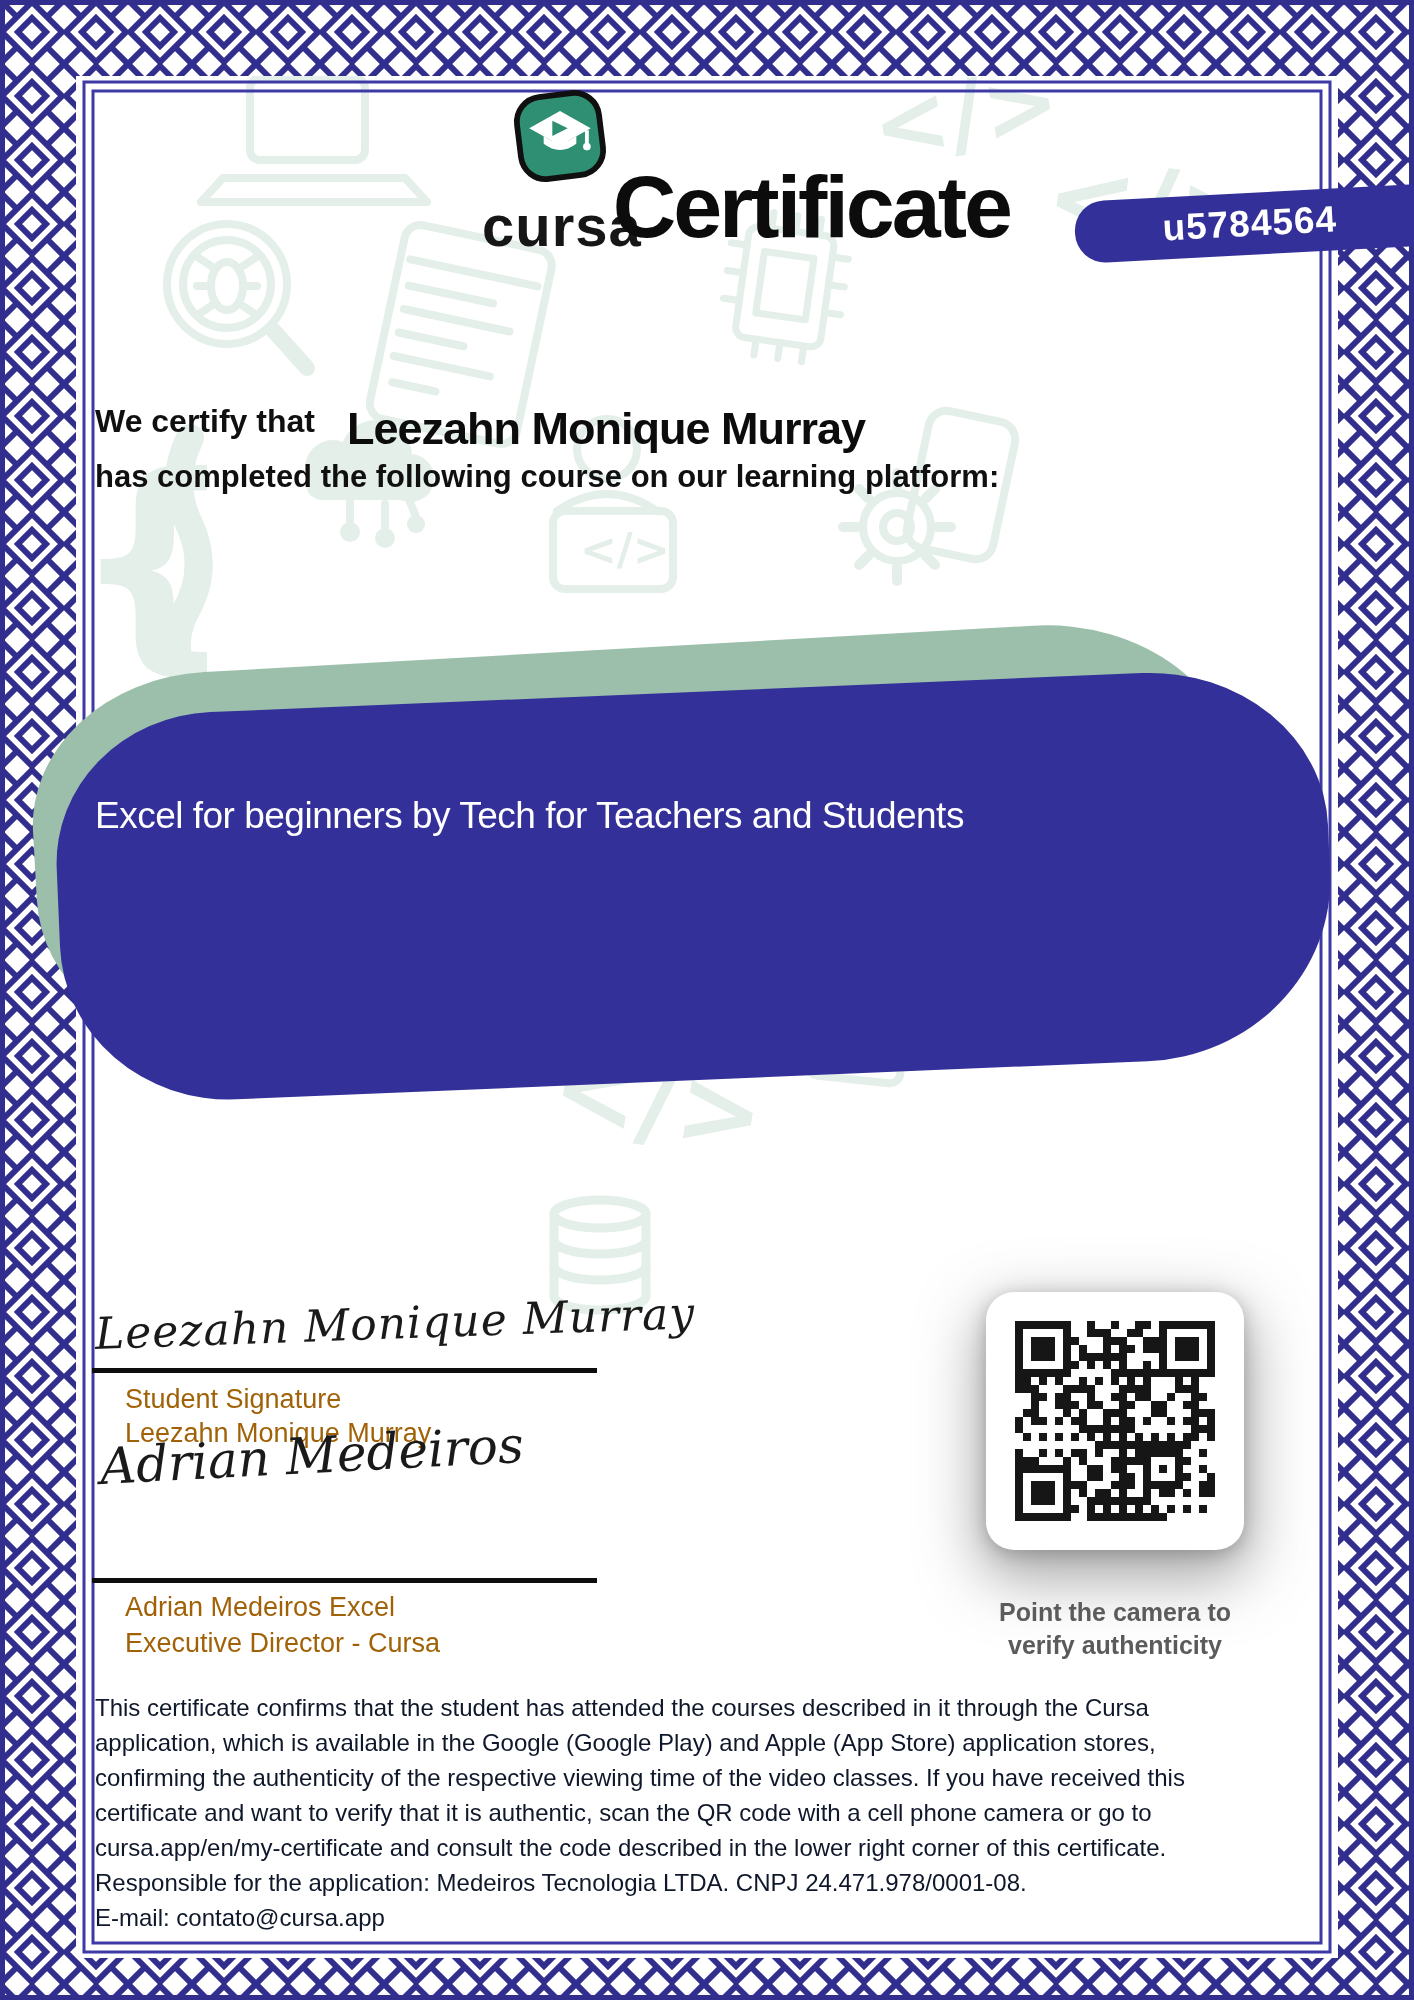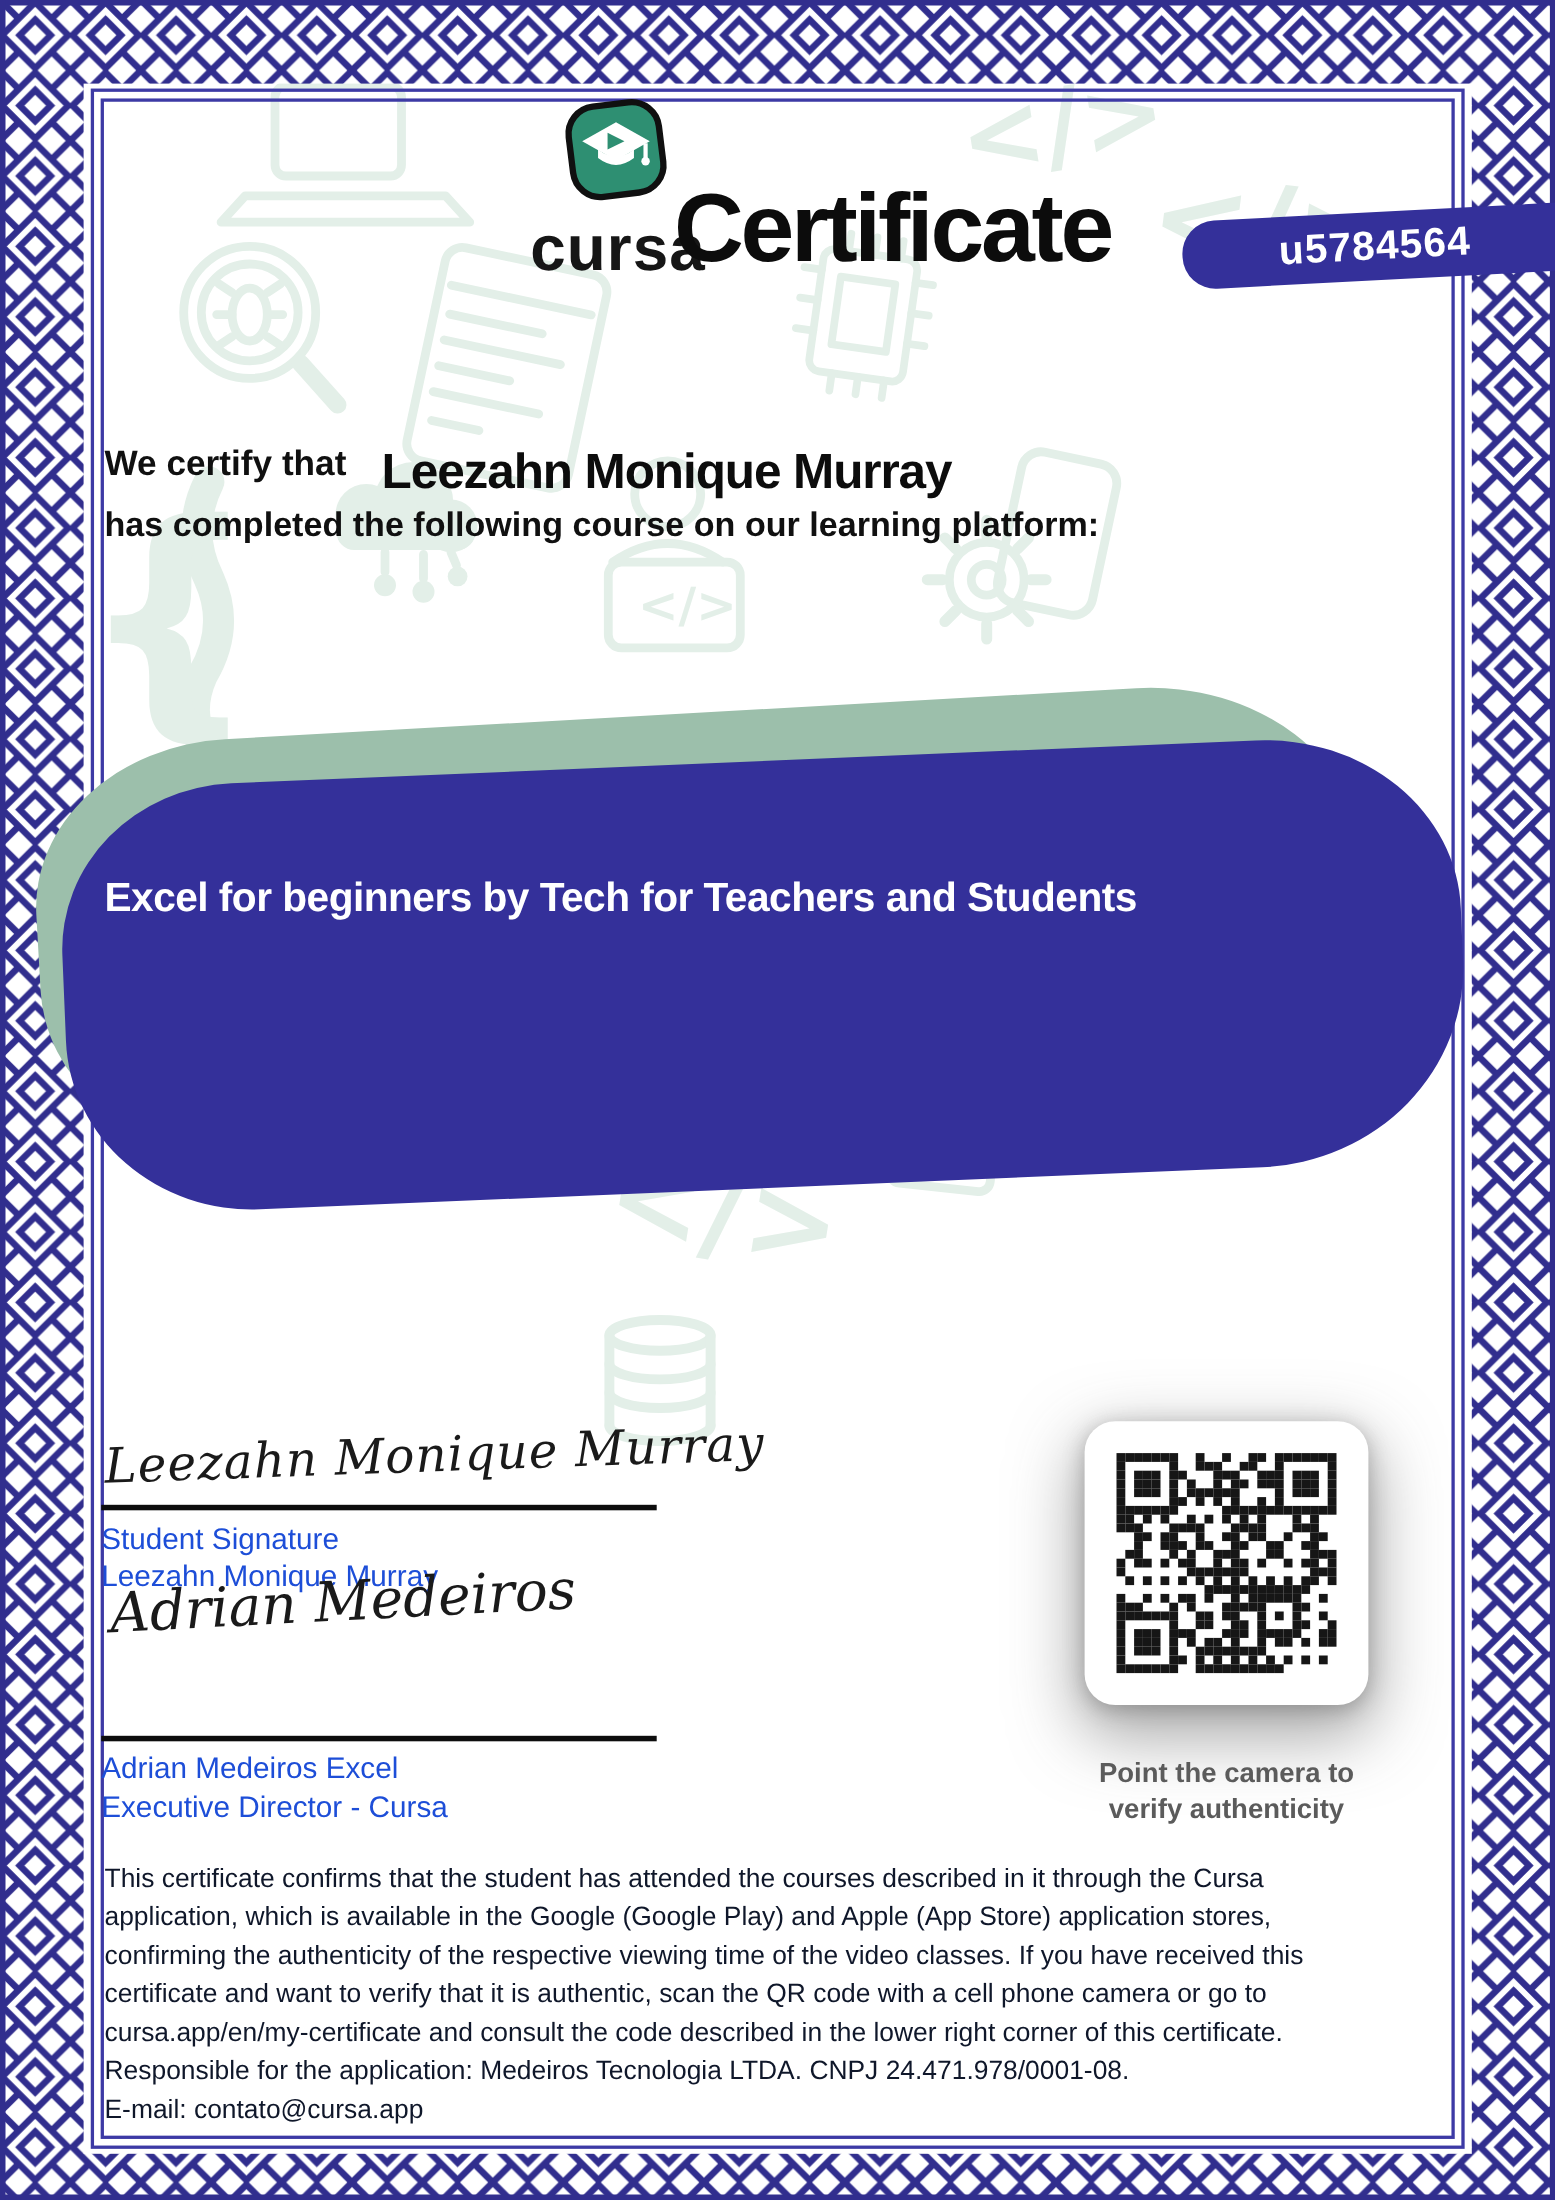--- a/index.html
+++ b/index.html
@@ -25,33 +25,33 @@
       letter-spacing:1px;padding-right:30px;box-sizing:border-box;z-index:6;}
 
   
   .intro{position:absolute;left:95px;top:403px;width:1150px;z-index:4;}
   .intro-line1{display:flex;align-items:flex-start;gap:32px;}
   .intro-prefix{font-size:32px;font-weight:600;color:#101010;}
   .student-name{font-size:45px;font-weight:800;letter-spacing:-1px;color:#0c0c0c;}
   .intro-line2{margin-top:4px;font-size:31px;font-weight:700;color:#101010;}
 
   
-  .course-name{position:absolute;left:95px;top:795px;color:#ffffff;font-size:37px;font-weight:700;
+  .course-name{position:absolute;left:95px;top:795px;color:#ffffff;font-size:37px;font-weight:400;
       letter-spacing:-0.5px;white-space:nowrap;z-index:4;}
   .course-details{position:absolute;left:95px;top:928px;color:#ffffff;font-size:31px;font-weight:400;
       letter-spacing:.5px;white-space:nowrap;z-index:4;}
 
   
   .sig-script{position:absolute;font-family:"DejaVu Serif",serif;font-style:italic;color:#1a1a1a;z-index:4;}
   .sig-student{left:95px;top:1308px;font-size:44px;letter-spacing:1px;transform:rotate(-2deg);transform-origin:left;}
   .sig-director{left:100px;top:1438px;font-size:50px;transform:rotate(-3deg);transform-origin:left;}
   .sig-line{position:absolute;left:92px;width:505px;height:5px;background:#0d0d0d;z-index:4;}
   .sig-line1{top:1368px;}
   .sig-line2{top:1578px;}
-  .sig-text{position:absolute;left:92px;font-size:27px;color:#1d4ed8;z-index:4;}
+  .sig-text{position:absolute;left:92px;font-size:27px;color:#a16207;z-index:4;padding-left:33px;}
   .sig-label{top:1384px;}
   .sig-name{top:1418px;}
   .dir-name{top:1592px;}
   .dir-role{top:1628px;}
 
   
   .qr-card{position:absolute;left:986px;top:1292px;width:258px;height:258px;background:#ffffff;
       border-radius:28px;box-shadow:0 22px 60px 6px rgba(80,80,80,.5), 0 4px 18px rgba(80,80,80,.35);
       display:flex;align-items:center;justify-content:center;z-index:4;}
   .qr{display:grid;grid-template-columns:repeat(25,8px);grid-auto-rows:8px;}

